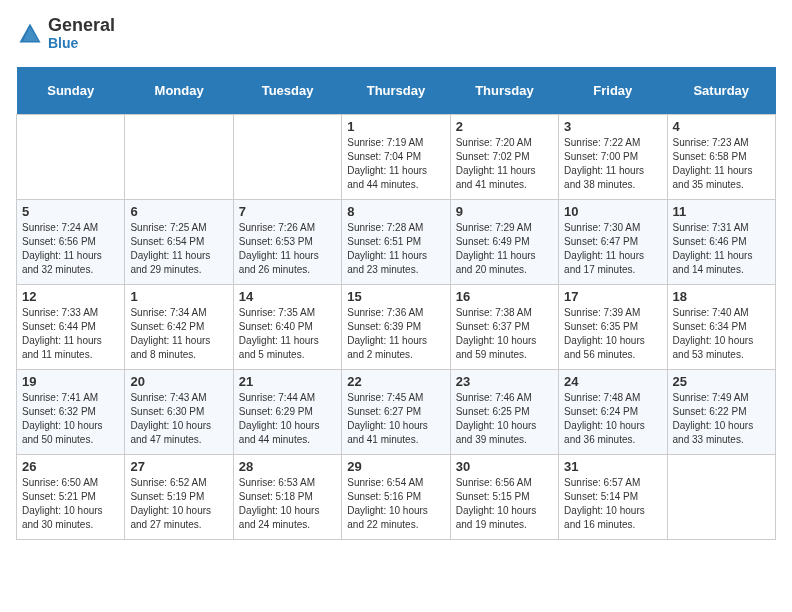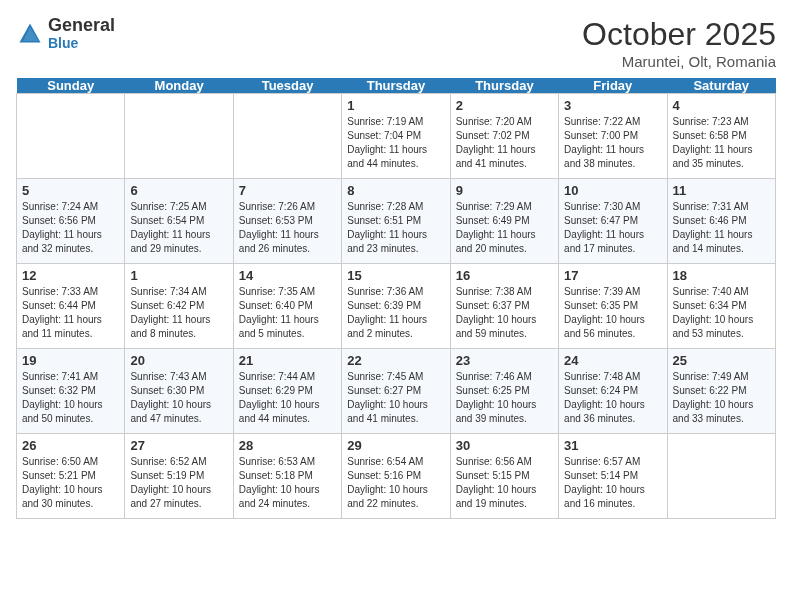--- a/index.html
+++ b/index.html
@@ -7,21 +7,21 @@
       font-family: Arial, sans-serif;
       background: #fff;
       width: 792px;
       min-height: 612px;
       padding: 16px;
     }
     .header {
       display: flex;
       justify-content: space-between;
       align-items: flex-start;
-      margin-bottom: 8px;
+      margin-bottom: 16px;
     }
     .logo {
       display: flex;
       align-items: center;
       gap: 4px;
     }
     .logo-text {
       display: flex;
       flex-direction: column;
       line-height: 1.1;
@@ -53,21 +53,21 @@
       color: #555;
     }
     table {
       width: 100%;
       border-collapse: collapse;
     }
     th {
       background: #2a7ab8;
       color: #fff;
       font-size: 13px;
-      padding: 0 4px;
+      padding: 16px 4px;
       text-align: center;
       font-weight: bold;
     }
     td {
       border: 1px solid #ccc;
       vertical-align: top;
       padding: 4px 5px;
       font-size: 10.5px;
       color: #333;
       width: 108px;
@@ -103,24 +103,20 @@
   <div class="logo">
     <svg class="logo-icon" viewBox="0 0 40 40" xmlns="http://www.w3.org/2000/svg">
       <polygon points="20,5 35,32 5,32" fill="#2a7ab8"></polygon>
       <polygon points="20,10 32,30 10,30" fill="#5aa0d0" opacity="0.5"></polygon>
     </svg>
     <div class="logo-text">
       <span class="logo-general">General</span>
       <span class="logo-blue">Blue</span>
     </div>
   </div>
-  <div class="title-block">
-    <div class="month-title">October 2025</div>
-    <div class="subtitle">Maruntei, Olt, Romania</div>
-  </div>
 </div>
 
 <table>
   <thead>
     <tr>
     <th>Sunday</th>
         <th>Monday</th>
         <th>Tuesday</th>
         <th>Thursday</th>
         <th>Thursday</th>

